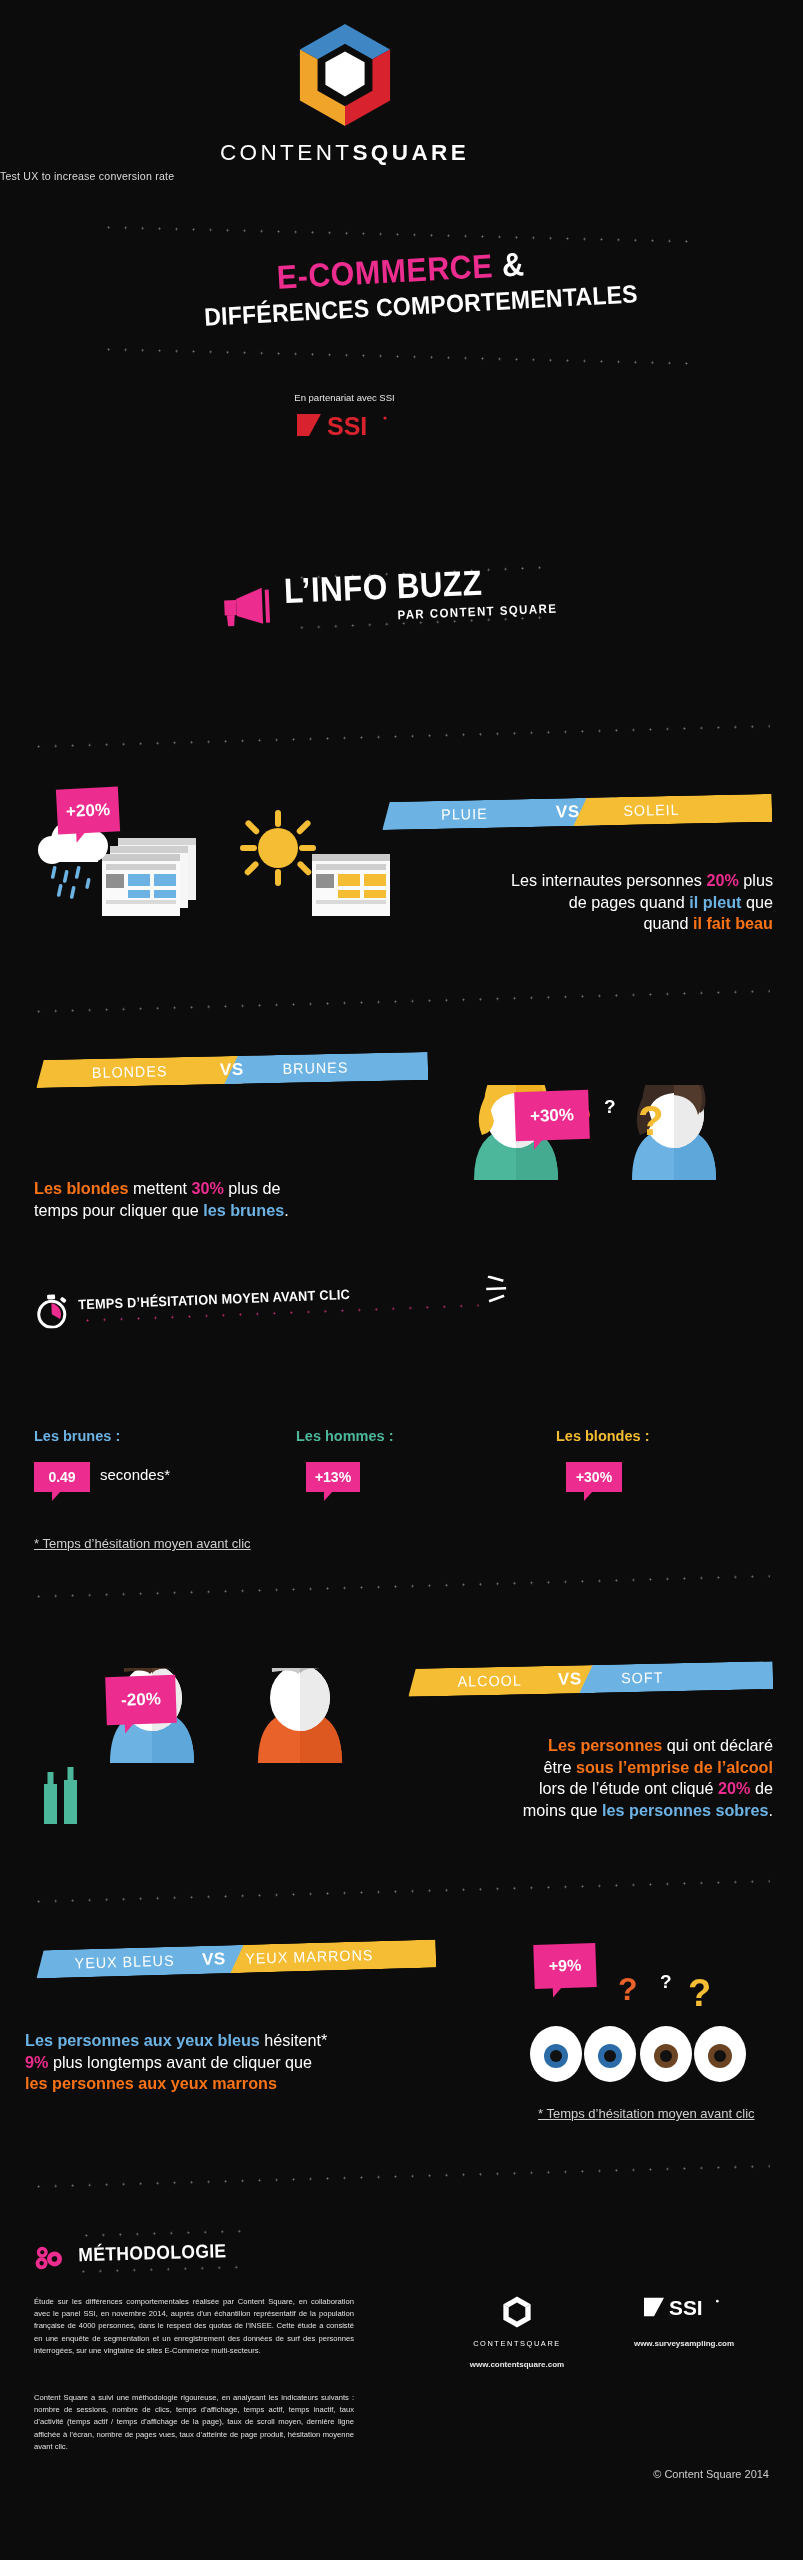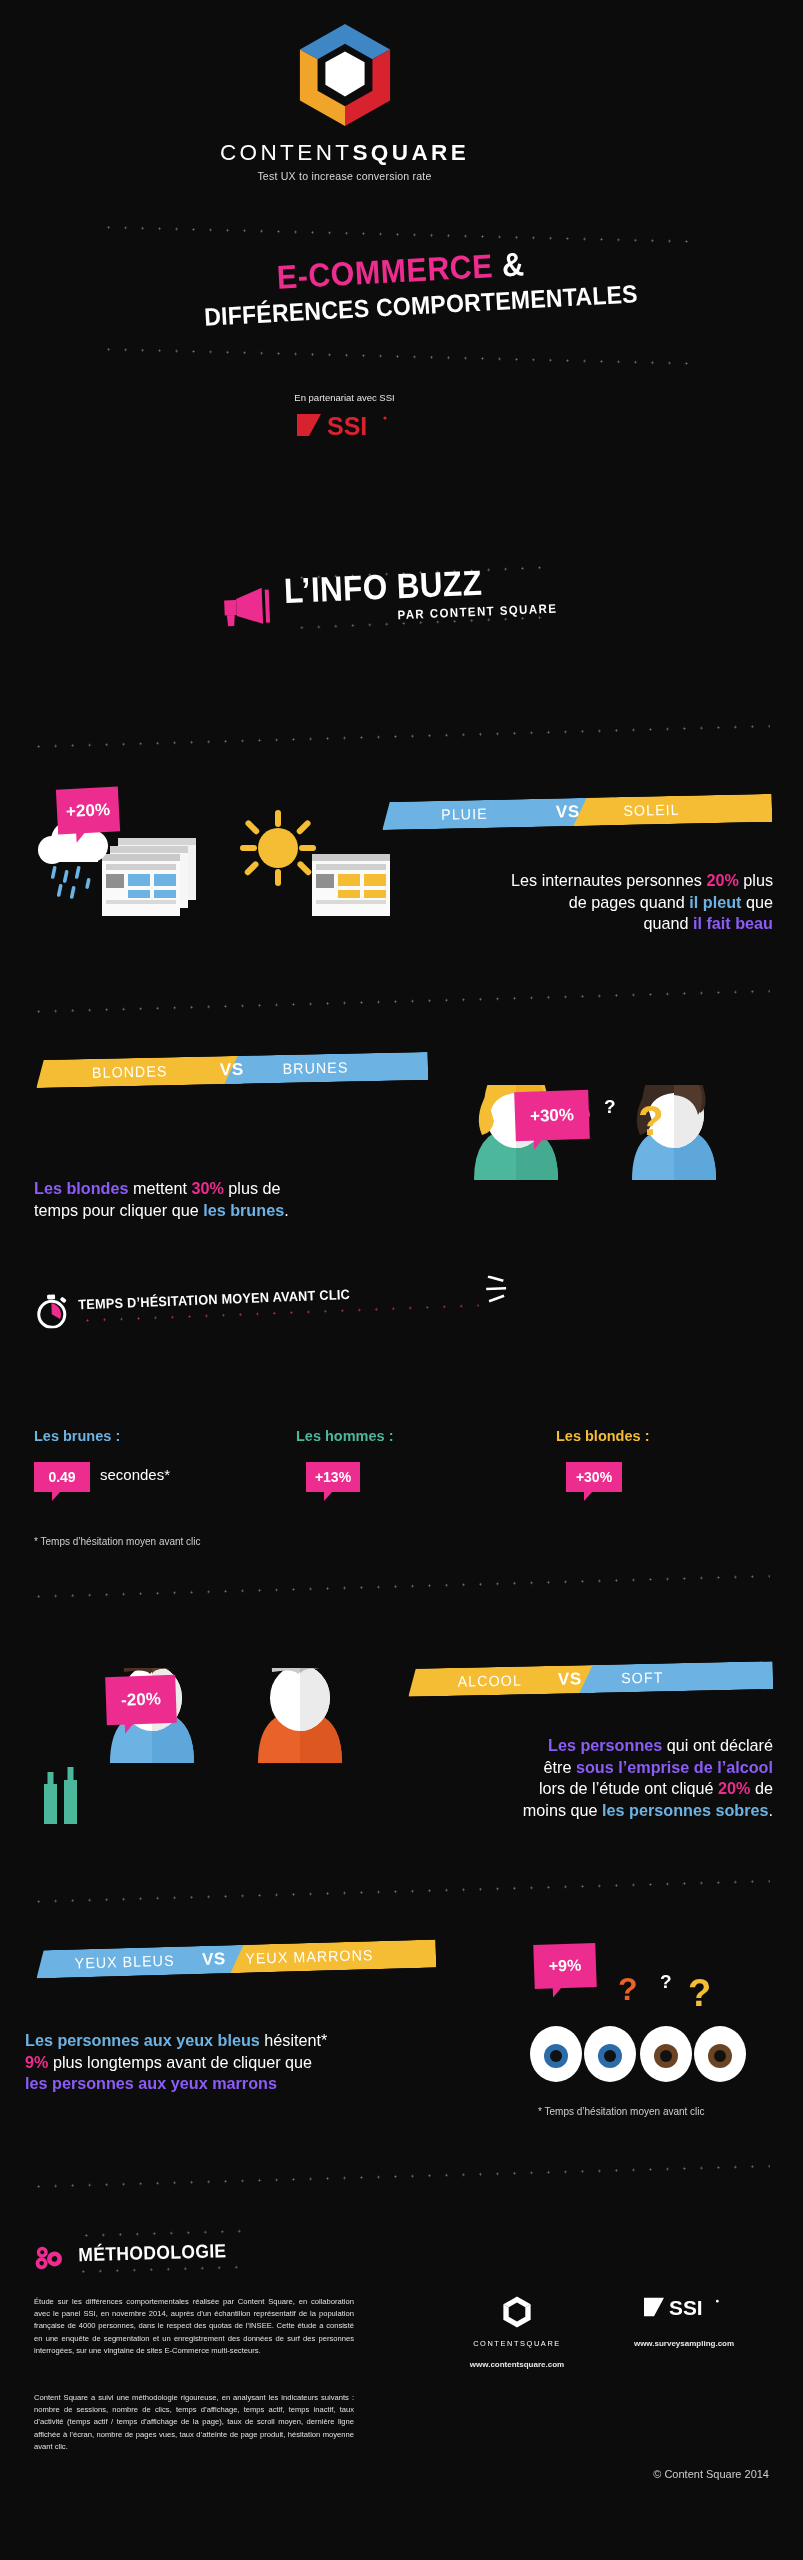--- a/index.html
+++ b/index.html
@@ -27,21 +27,21 @@
   .dots.tilt-b { transform:rotate(1.4deg); }
   .dots.pinkdots {
     background-image:radial-gradient(circle, #e8338c 0.9px, transparent 1.1px);
   }
 
   
   .logo-cube { position:absolute; left:50%; transform:translateX(-50%); top:22px; width:98px; height:106px; }
   .brand { position:absolute; width:100%; text-align:center; top:140px; letter-spacing:3.4px; font-size:22.5px; }
   .brand .thin { font-weight:300; }
   .brand .bold { font-weight:700; }
-  .tagline { position:absolute; width:100%; text-align:center; top:170px; font-size:10.6px; color:#d9d9d9; letter-spacing:.2px; }
+  .tagline { position:absolute; width:100%; text-align:left; top:170px; font-size:10.6px; color:#d9d9d9; letter-spacing:.2px; }
 
   .maintitle { position:absolute; left:0; width:803px; top:252px; transform:rotate(-3.1deg); }
   .maintitle .l1 { text-align:center; font-size:33px; font-weight:700; letter-spacing:.6px;
       font-stretch:condensed; transform:scaleX(.92); }
   .maintitle .l1 .pink { color:#ec2c8e; }
   .maintitle .l2 { text-align:center; font-size:25px; font-weight:700; letter-spacing:.3px;
       margin-top:2px; transform:scaleX(.92); padding-left:40px; }
 
   .partner { position:absolute; width:100%; text-align:center; top:392px; font-size:9.5px; color:#e6e6e6; }
   .ssi-logo { position:absolute; left:50%; transform:translateX(-50%); top:410px; width:96px; height:30px; }
@@ -65,29 +65,29 @@
   .vs-right { right:0; }
   .vs-lbl { position:absolute; top:0; height:28px; line-height:28px; font-size:15px; font-weight:400;
       letter-spacing:1.1px; color:#fff; transform:scaleX(.95); }
   .vs-word { position:absolute; top:0; height:28px; line-height:27px; font-size:17px; font-weight:700;
       letter-spacing:.5px; color:#fff; z-index:5; }
 
   .body-txt { font-size:16.2px; line-height:21.5px; font-weight:400; }
   .body-txt b { font-weight:700; }
   .c-pink { color:#ec2c8e; }
   .c-blue { color:#6cb3e4; }
-  .c-yell { color:#8b5cf6; }
+  .c-yell { color:#f97316; }
 
   
   .tag { position:absolute; background:#ec2c8e; color:#fff; font-weight:700; display:flex;
       align-items:center; justify-content:center; }
   .tag:after { content:""; position:absolute; bottom:-9px; left:18px; width:0; height:0;
       border-left:9px solid #ec2c8e; border-bottom:10px solid transparent; }
 
-  .footnote { font-size:10px; color:#cfcfcf; }
+  .footnote { font-size:13px; color:#cfcfcf;text-decoration:underline; }
   .stat-label { font-size:14.5px; font-weight:700; }
 
   
   .meth-title { font-size:19px; font-weight:700; letter-spacing:.4px; transform:scaleX(.92);
       transform-origin:left center; }
   .meth-body { font-size:7.6px; line-height:12.2px; color:#e0e0e0; text-align:justify; }
   .site-url { font-size:8px; color:#e8e8e8;font-weight:bold; }
   .copyr { font-size:11px; color:#cccccc; }
   .cs-foot-name { font-size:7.4px; letter-spacing:1.6px; }
 </style>

